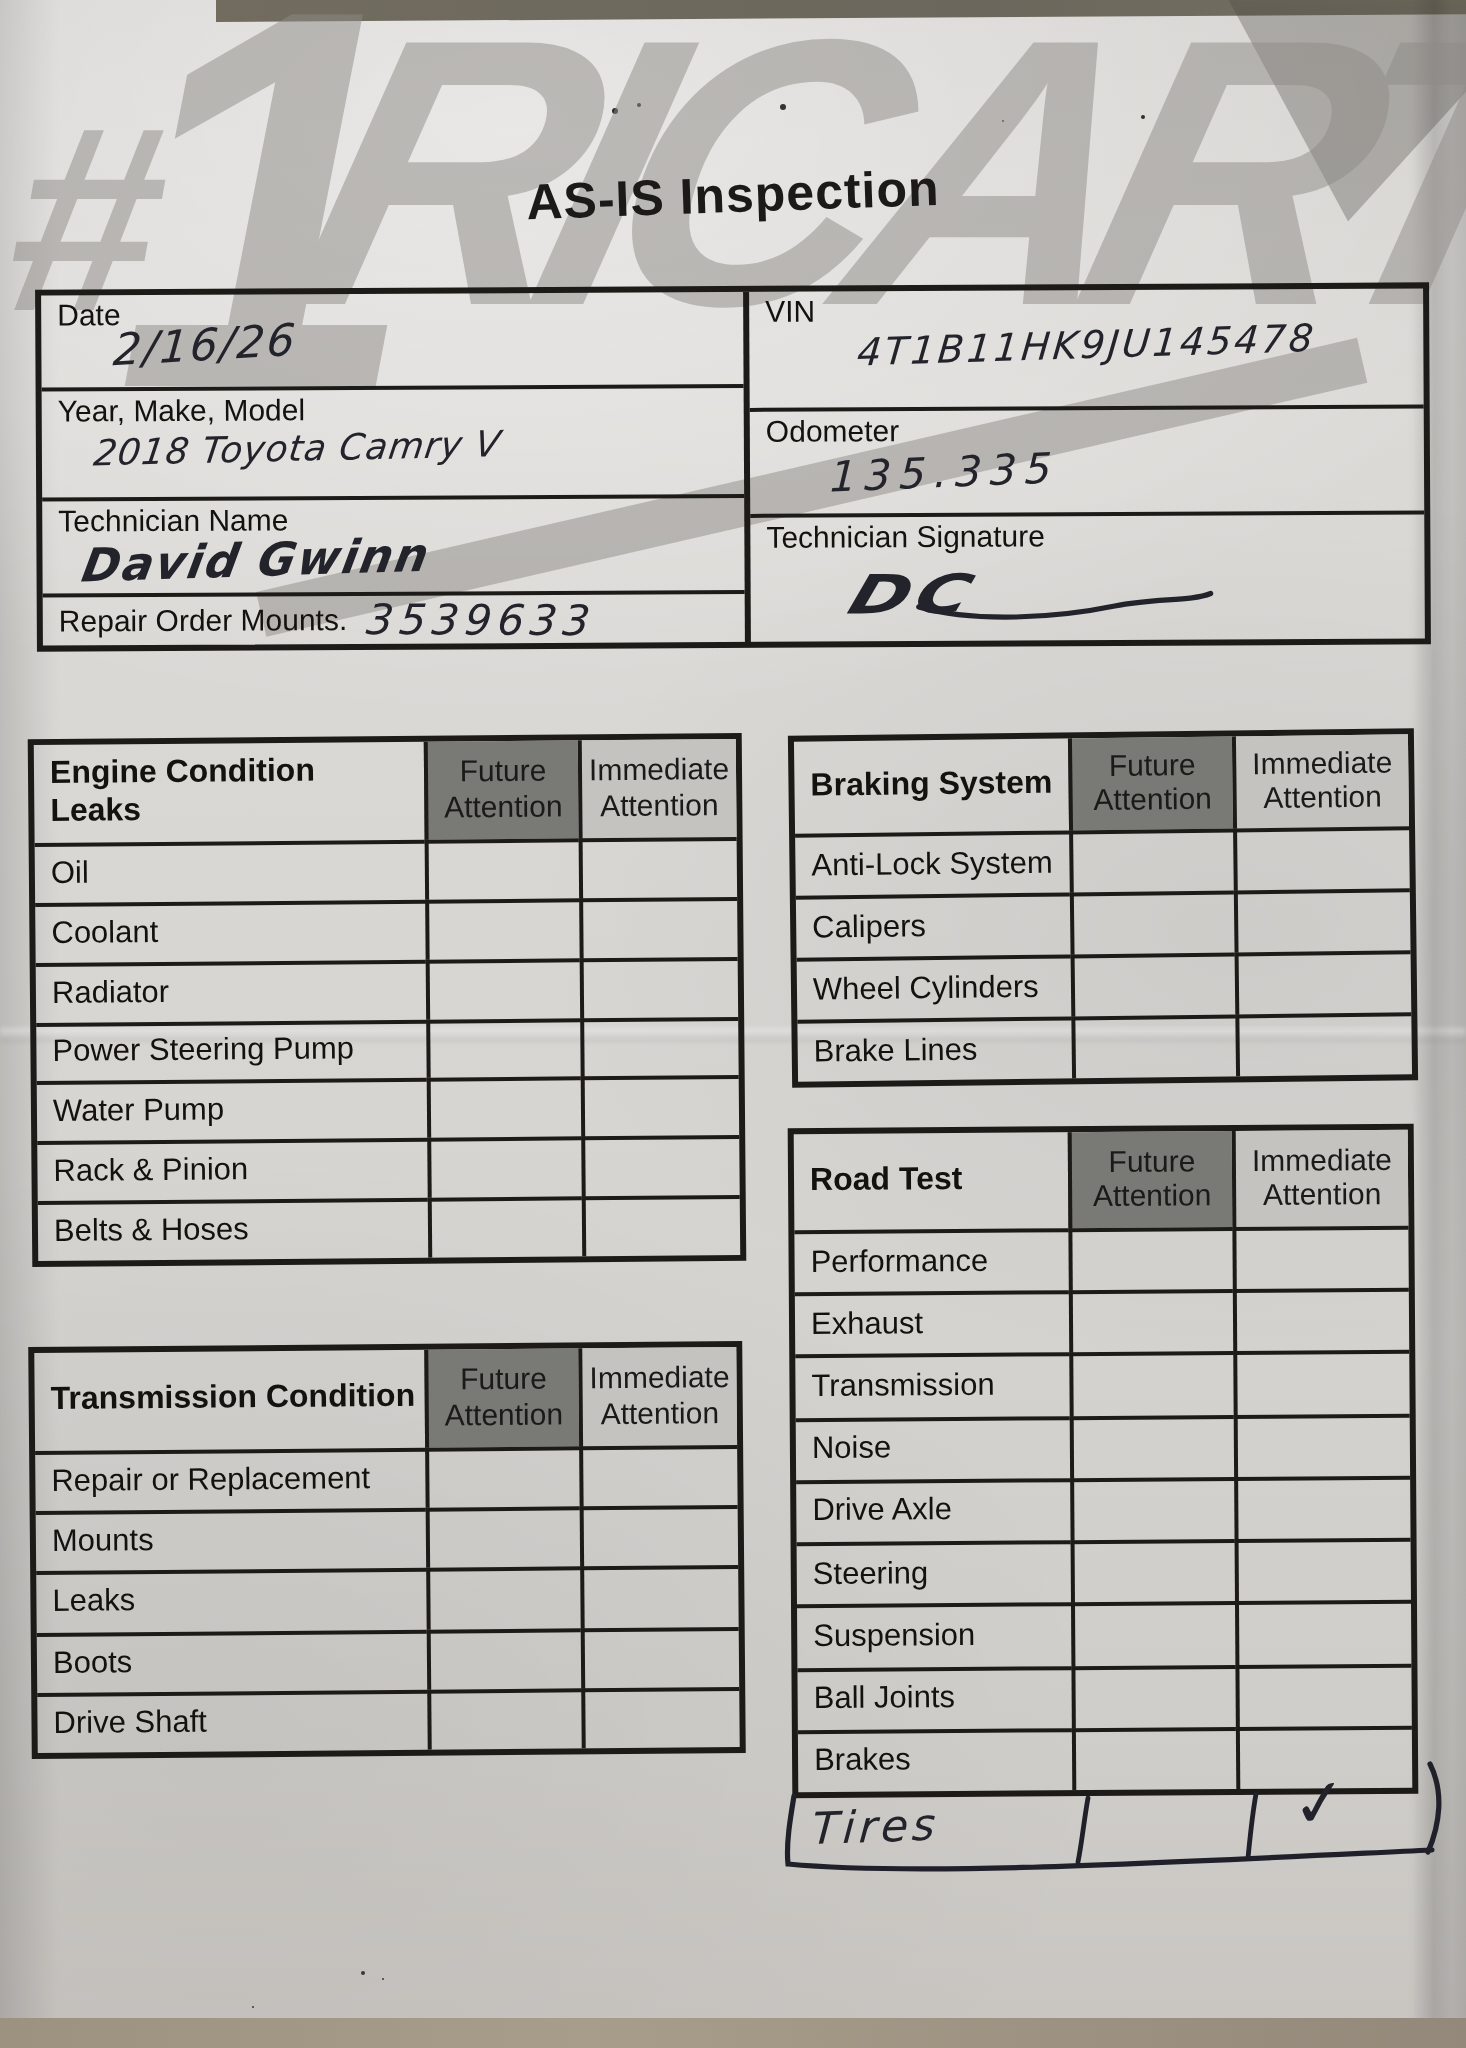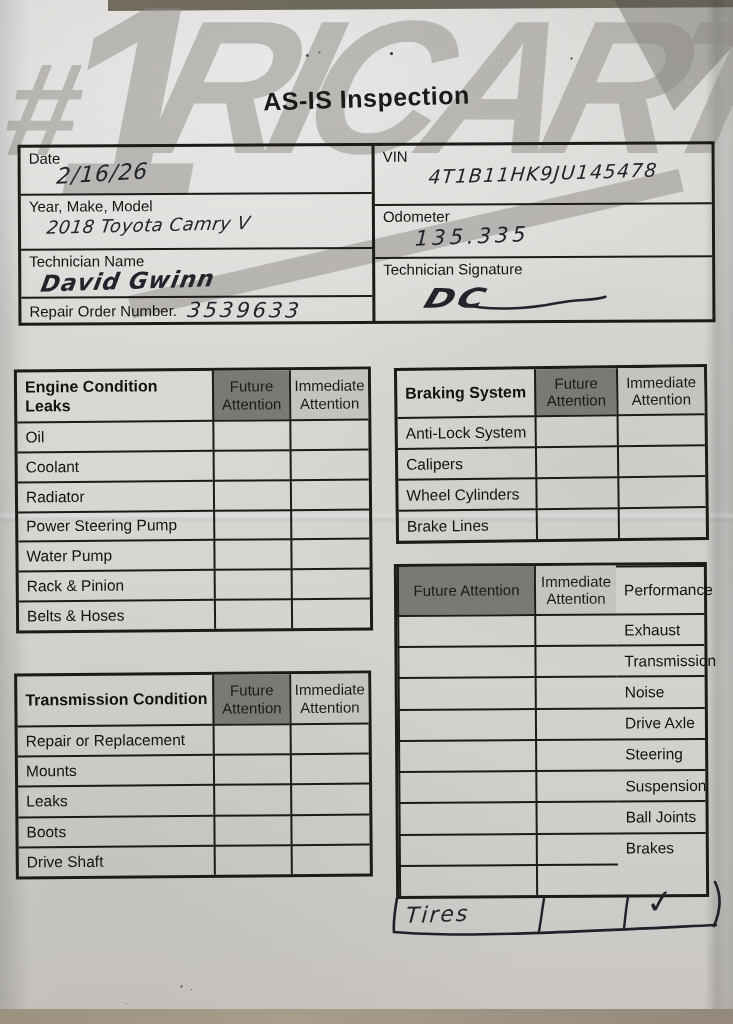--- a/index.html
+++ b/index.html
@@ -151,21 +151,21 @@
         </div>
         <div class="ib-cell" style="height:57px">
           <div class="lbl">Year, Make, Model</div>
           <div class="hw hw-ymm">2018 Toyota Camry V</div>
         </div>
         <div class="ib-cell" style="height:48px">
           <div class="lbl">Technician Name</div>
           <div class="hw hw-name">David Gwinn</div>
         </div>
         <div class="ib-cell ib-last ib-inline">
-          <span class="lbl">Repair Order Number.</span>
+          <span class="lbl">Repair Order Mounts.</span>
           <span class="hw hw-ro">3539633</span>
         </div>
       </div>
       <div class="ib-right">
         <div class="ib-cell" style="height:60px">
           <div class="lbl">VIN</div>
           <div class="hw hw-vin">4T1B11HK9JU145478</div>
         </div>
         <div class="ib-cell" style="height:53px">
           <div class="lbl">Odometer</div>
@@ -246,20 +246,21 @@
       <div class="cell"></div>
       <div class="cell c1 rl">Wheel Cylinders</div>
       <div class="cell"></div>
       <div class="cell"></div>
       <div class="cell c1 rl">Brake Lines</div>
       <div class="cell"></div>
       <div class="cell"></div>
     </div>
 
     <div class="ctable t-road">
+      <div class="cell h c1 hl">Road Test</div>
       <div class="cell h hf">Future Attention</div>
       <div class="cell h hi">Immediate Attention</div>
 
       <div class="cell c1 rl">Performance</div>
       <div class="cell"></div>
       <div class="cell"></div>
       <div class="cell c1 rl">Exhaust</div>
       <div class="cell"></div>
       <div class="cell"></div>
       <div class="cell c1 rl">Transmission</div>

